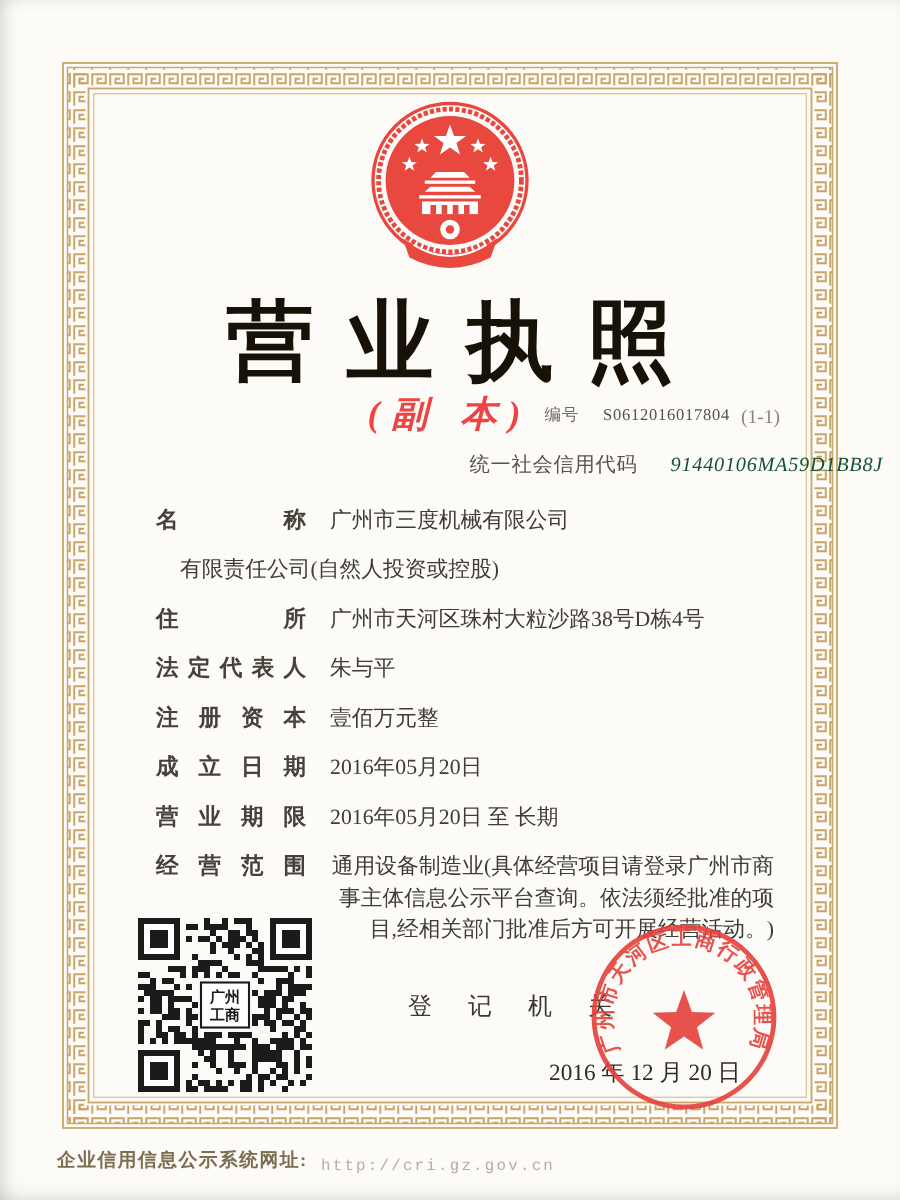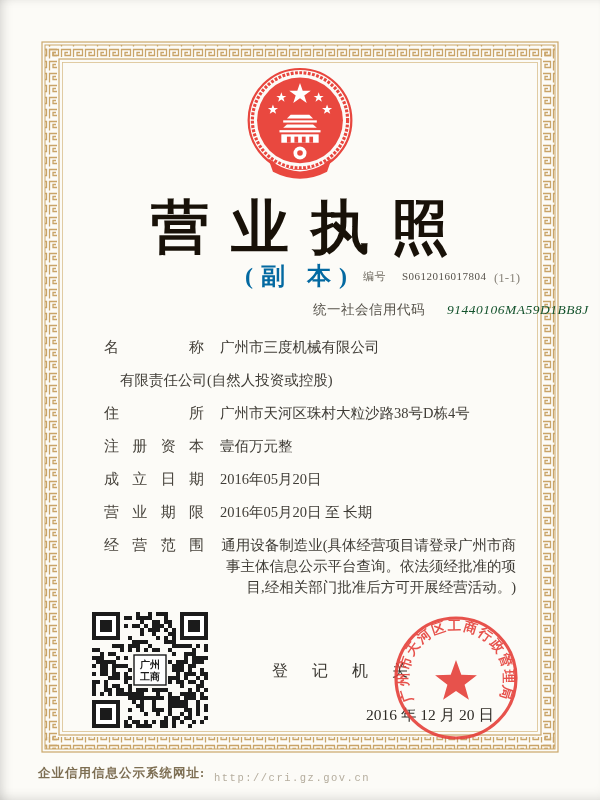--- a/index.html
+++ b/index.html
@@ -18,34 +18,34 @@
   
   .emblem{left:244px;top:60px;width:112px;height:130px;}
   .title{
     left:0;top:189px;width:600px;text-align:center;
     font-family:"DejaVu Sans","Liberation Sans",sans-serif;
     font-weight:900;font-size:58px;letter-spacing:22px;padding-left:22px;
     box-sizing:border-box;color:#181108;
   }
   .copy-label{
     left:50%;top:260px;transform:translateX(-50%);
-    font-size:24px;font-weight:bold;letter-spacing:8px;color:#0369a1;white-space:nowrap;
+    font-size:24px;font-weight:bold;letter-spacing:8px;color:#ef4444;white-space:nowrap;font-style:italic;
   }
   .serial{left:363px;top:269px;font-size:11px;color:#6e695f;letter-spacing:.5px;}
   .serial b{font-weight:normal;color:#55514a;margin-left:16px;}
   .page-no{left:494px;top:270px;font-size:13px;color:#8a857c;}
   .credit-line{left:313px;top:301px;font-size:13.5px;color:#57534b;letter-spacing:.5px;}
   .credit-line b{font-weight:normal;margin-left:22px;color:#14532d;font-style:italic;}
   
   .fields{left:104px;top:337px;width:412px;}
   .field-row{display:flex;align-items:flex-start;margin-bottom:12px;line-height:21px;}
   .field-label{
     display:inline-block;width:100px;flex:0 0 100px;
     text-align:justify;text-align-last:justify;
-    font-size:15px;color:#46423b;
+    font-size:15px;color:#46423b;font-weight:bold;
   }
   .field-value{margin-left:16px;font-size:14.5px;color:#3f3c36;max-width:296px;text-align:right;}
   
   .qr{left:92px;top:612px;width:116px;height:116px;}
   .authority{left:272px;top:661px;font-size:16px;letter-spacing:10px;color:#3a3731;white-space:nowrap;}
   .issue-date{left:366px;top:705px;font-size:15.5px;color:#2e2b26;white-space:nowrap;z-index:1;}
   .seal{left:392px;top:612px;width:128px;height:128px;z-index:2;opacity:.9;}
   
   .footer-left{left:38px;top:765px;font-size:12.5px;font-weight:bold;color:#7d6e52;letter-spacing:1px;}
   .footer-url{left:214px;top:772px;font-size:10.5px;color:#b5ad9e;letter-spacing:1.5px;
@@ -114,20 +114,24 @@
     <div class="field-row">
       <span class="field-label">名称</span>
       <span class="field-value">广州市三度机械有限公司</span>
     </div>
     <div class="field-row">
       <span class="field-value">有限责任公司(自然人投资或控股)</span>
     </div>
     <div class="field-row">
       <span class="field-label">住所</span>
       <span class="field-value">广州市天河区珠村大粒沙路38号D栋4号</span>
+    </div>
+    <div class="field-row">
+      <span class="field-label">法定代表人</span>
+      <span class="field-value">朱与平</span>
     </div>
     <div class="field-row">
       <span class="field-label">注册资本</span>
       <span class="field-value">壹佰万元整</span>
     </div>
     <div class="field-row">
       <span class="field-label">成立日期</span>
       <span class="field-value">2016年05月20日</span>
     </div>
     <div class="field-row">

